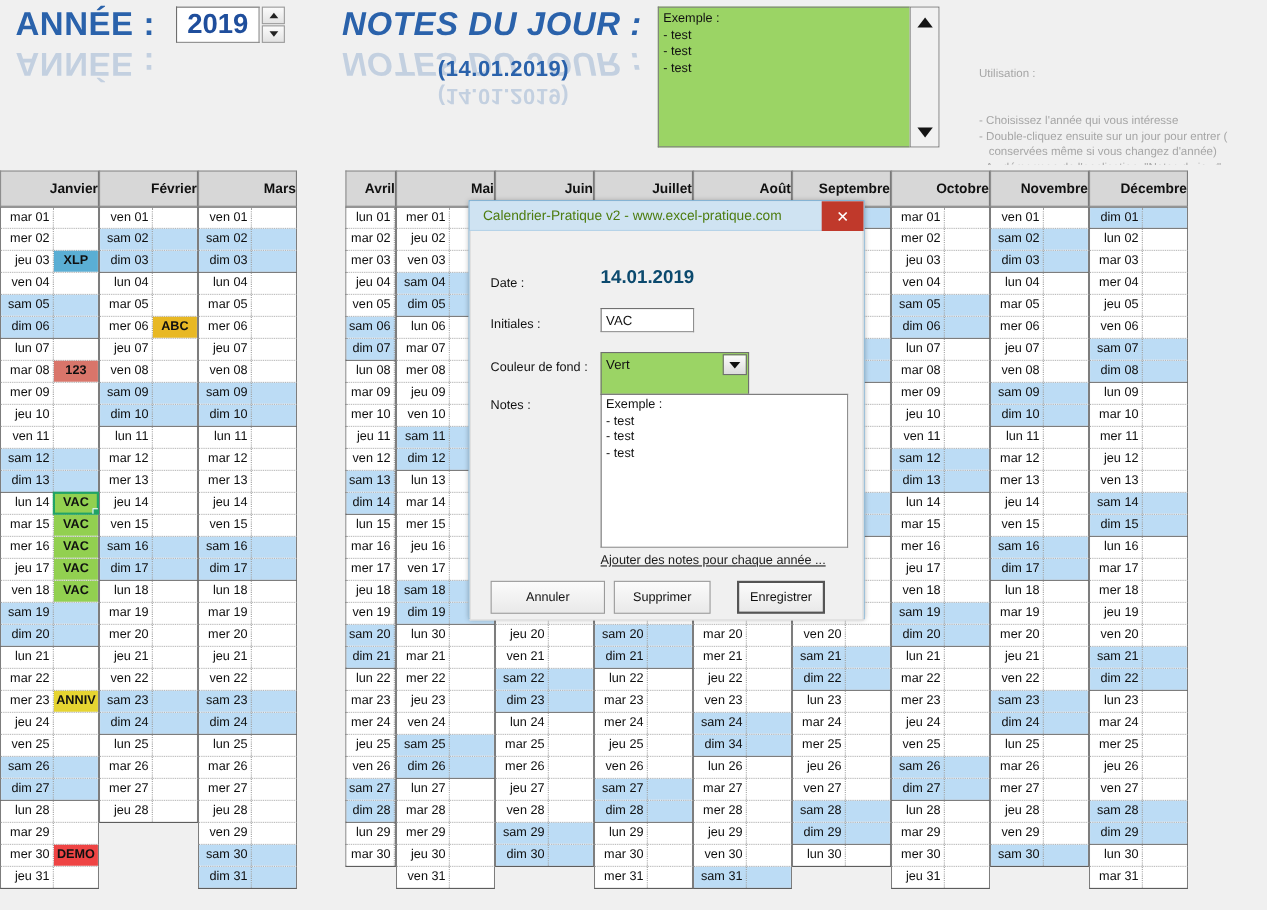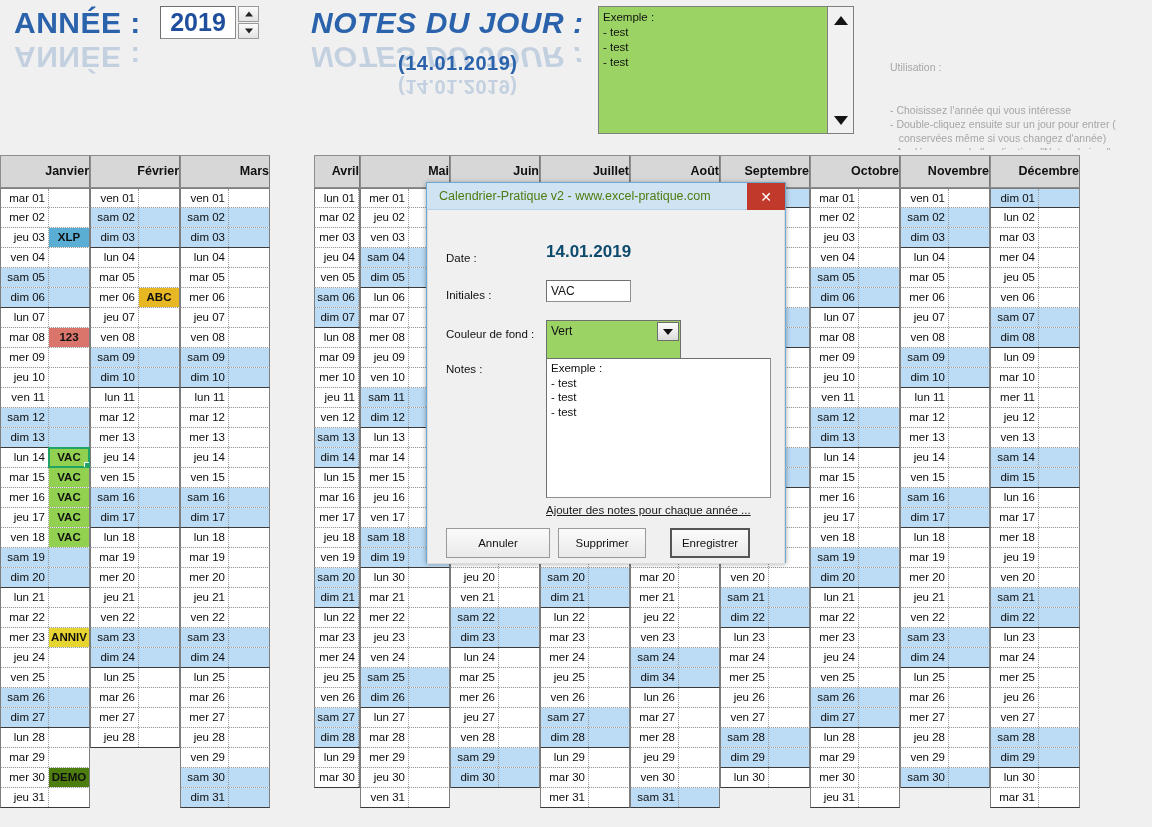--- a/index.html
+++ b/index.html
@@ -393,21 +393,21 @@
           <div class="row">
             <div class="cell-day">lun 28</div>
             <div class="cell-note"></div>
           </div>
           <div class="row">
             <div class="cell-day">mar 29</div>
             <div class="cell-note"></div>
           </div>
           <div class="row">
             <div class="cell-day">mer 30</div>
-            <div class="cell-note" style="background: #4d7c0f;">DEMO</div>
+            <div class="cell-note" style="background: #ef4444;">DEMO</div>
           </div>
           <div class="row weekend-end">
             <div class="cell-day">jeu 31</div>
             <div class="cell-note"></div>
           </div>
         </div>
       </div>
       <div class="month" style="left: 90px;">
         <div class="mhead">Février</div>
         <div class="days">

